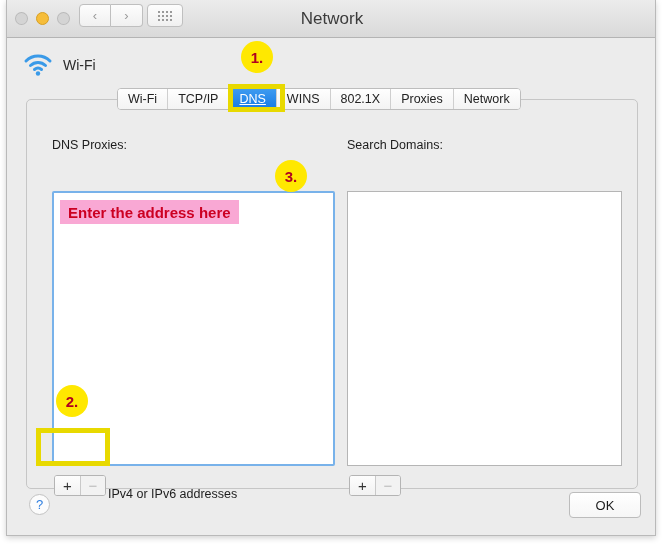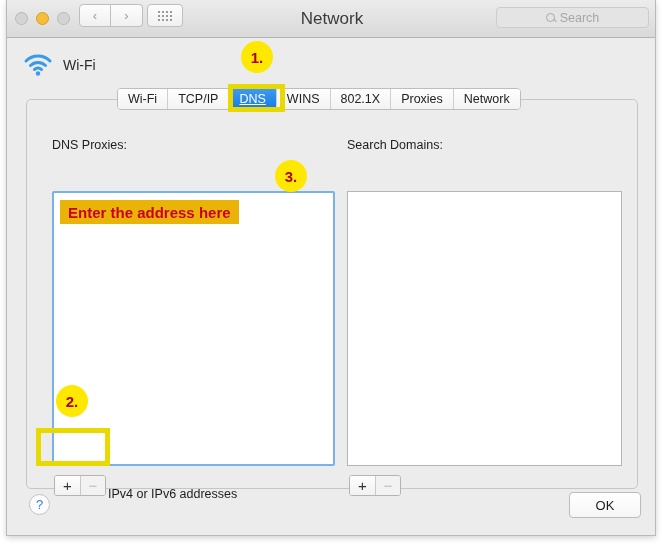--- a/index.html
+++ b/index.html
@@ -220,21 +220,21 @@
     background: #ffffff;
     border: 2px solid #78b2ea;
     border-radius: 2px;
     overflow: hidden;
   }
   .dns-row {
     position: absolute;
     left: 6px;
     top: 7px;
     height: 24px;
-    background: #eab308;
+    background: #f9a8d4;
     display: flex;
     align-items: center;
     padding: 8px 8px;
   }
   .dns-row-text {
     font-size: 15px;
     font-weight: bold;
     color: #cc0022;
     white-space: nowrap;
   }
@@ -368,24 +368,20 @@
             <i></i>
             <i></i>
             <i></i>
             <i></i>
             <i></i>
         </span>
       </div>
 
       <div class="wintitle">Network</div>
 
-      <div class="searchfield">
-        <span class="mag"></span>
-        <span class="ph">Search</span>
-      </div>
     </div>
 
     <div class="wbody">
 
       <div class="svc-header">
         <span class="wifi-icon">
           <svg width="30" height="22" viewBox="0 0 30 22">
             <path d="M3 7 A17 17 0 0 1 27 7" stroke="#3a9ae8" stroke-width="3" fill="none" stroke-linecap="round"></path>
             <path d="M7.5 11.5 A11 11 0 0 1 22.5 11.5" stroke="#3a9ae8" stroke-width="3" fill="none" stroke-linecap="round"></path>
             <path d="M11.5 15.5 A5.5 5.5 0 0 1 18.5 15.5" stroke="#3a9ae8" stroke-width="3" fill="none" stroke-linecap="round"></path>

